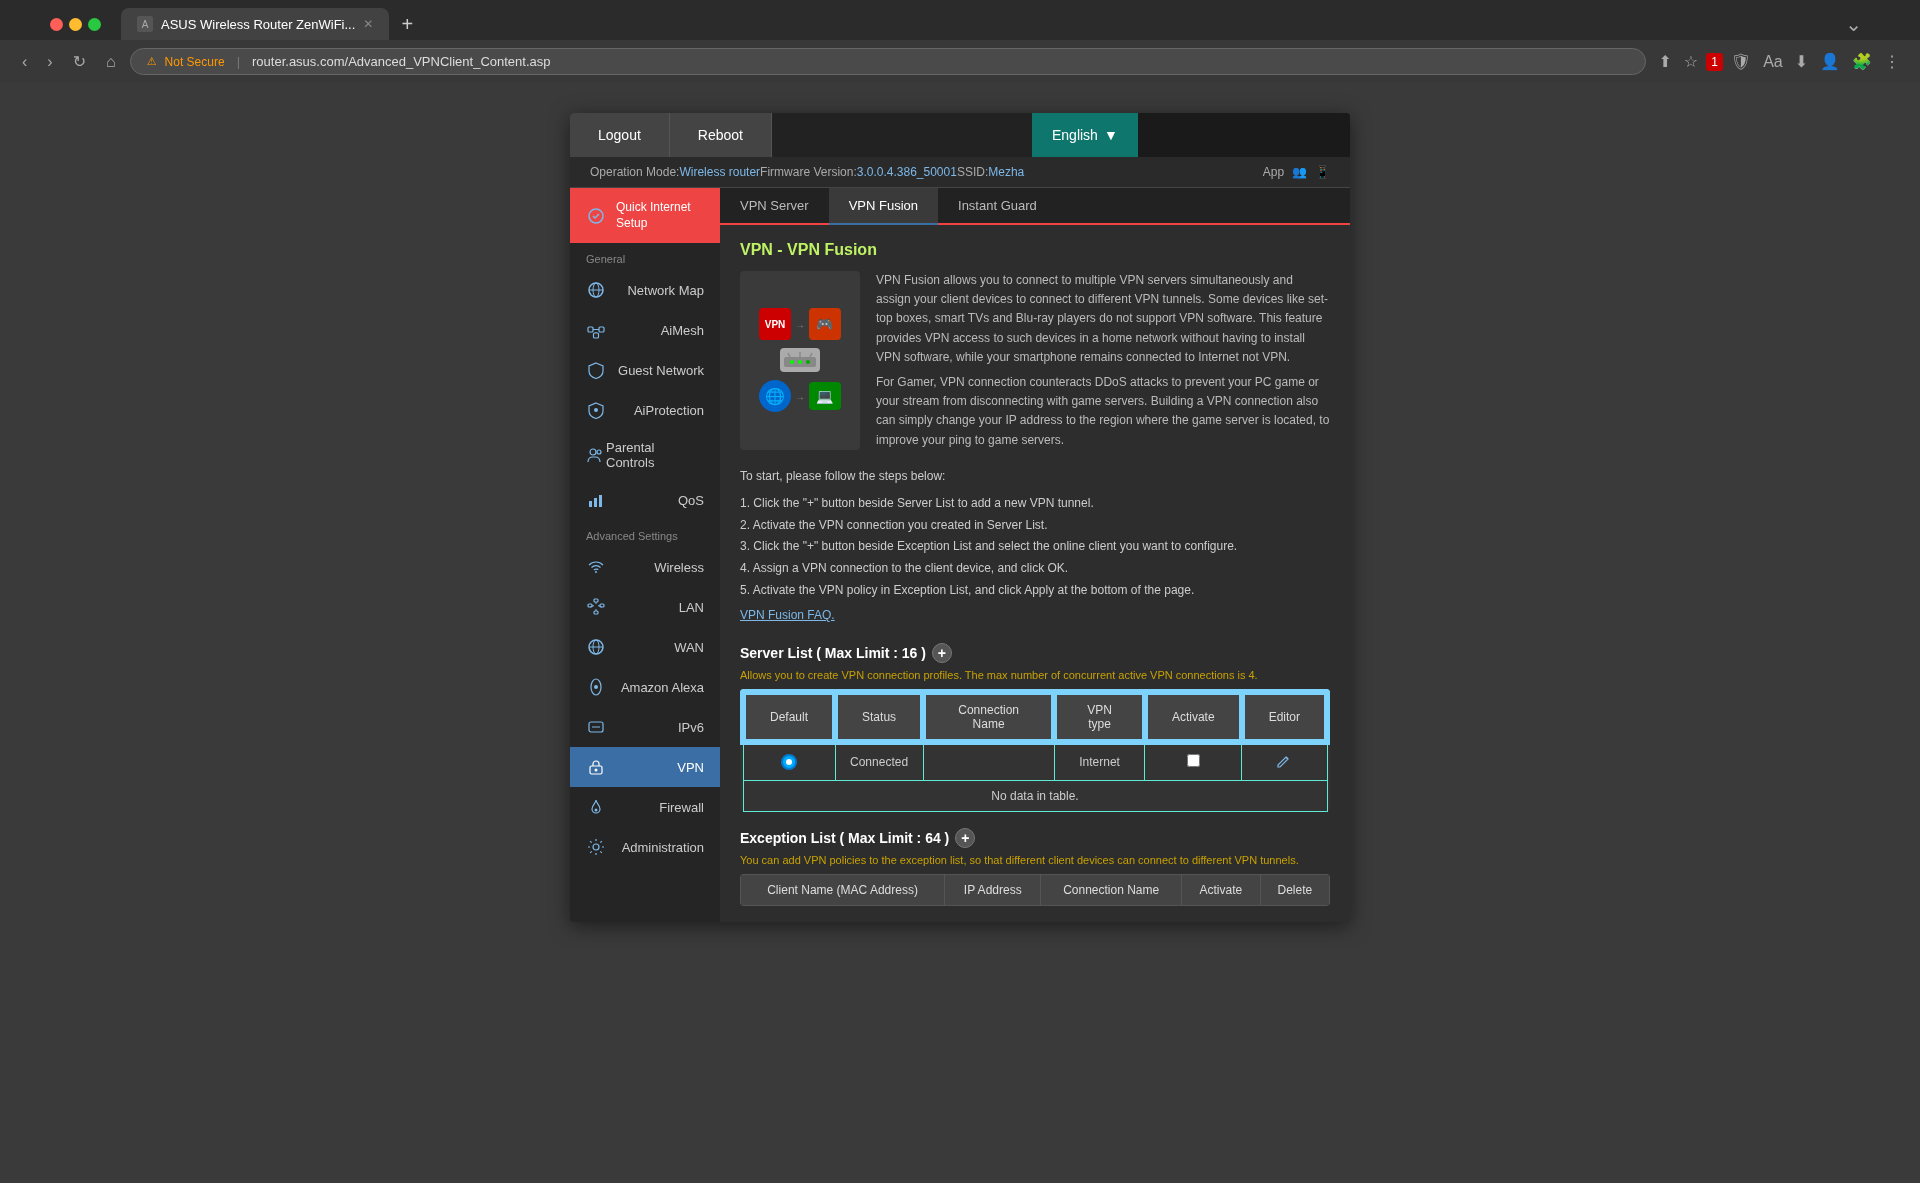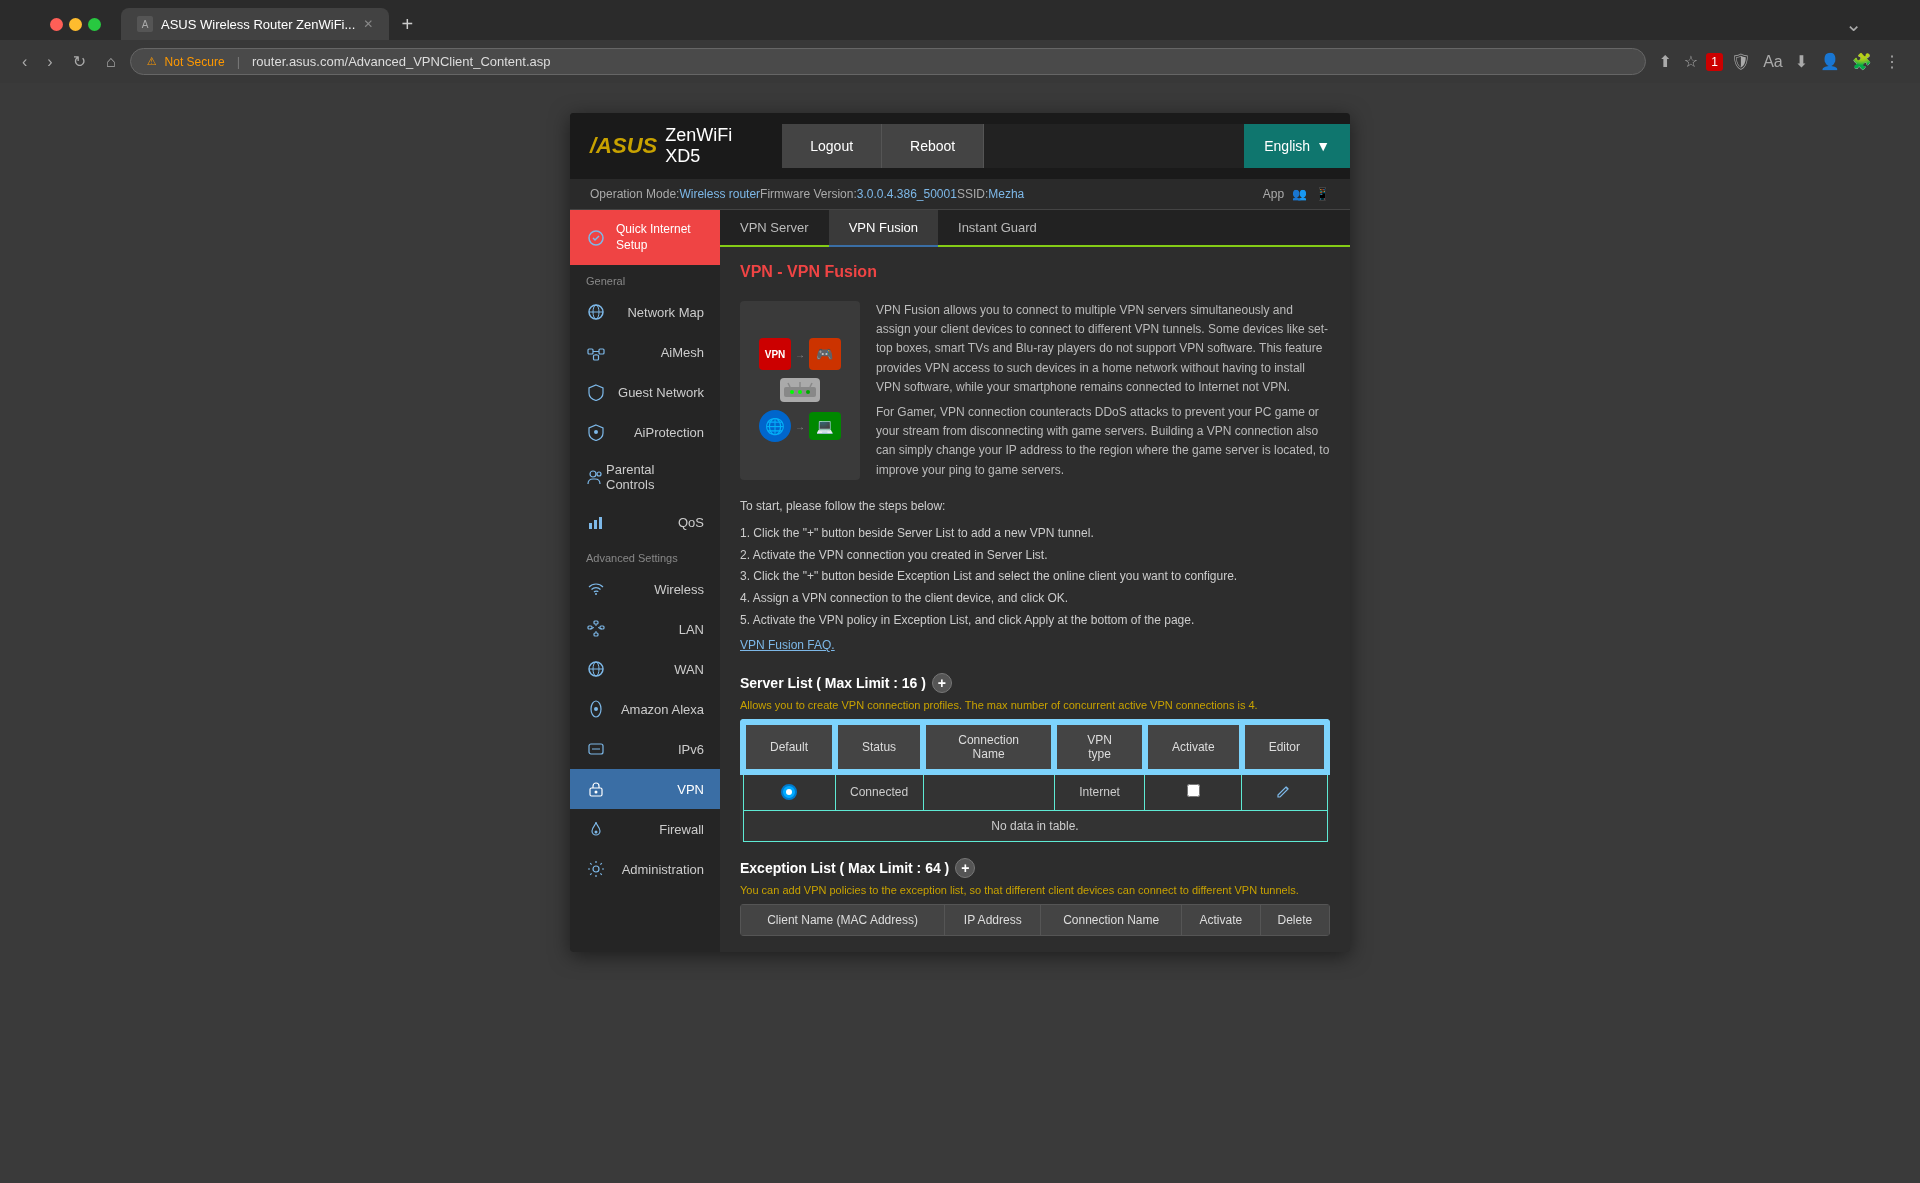--- a/index.html
+++ b/index.html
@@ -240,45 +240,45 @@
     .content-area {
       flex: 1;
       background: #2d2d2d;
       padding: 0;
     }
 
     
     .tabs {
       display: flex;
       background: #222;
-      border-bottom: 2px solid #84cc16;
+      border-bottom: 2px solid #ef4444;
     }
     .tab {
       padding: 10px 20px;
       color: #bbb;
       cursor: pointer;
       font-size: 13px;
       border-bottom: 2px solid transparent;
       margin-bottom: -2px;
     }
     .tab.active {
       color: #fff;
       background: #3a3a3a;
       border-bottom: 2px solid #3a6ea5;
     }
 
     
     .content-body {
       padding: 16px 20px;
     }
     .page-title {
-      color: #ef4444;
+      color: #bef264;
       font-size: 16px;
       font-weight: bold;
-      margin-bottom: 20px;
+      margin-bottom: 12px;
     }
 
     
     .description-section {
       display: flex;
       gap: 16px;
       margin-bottom: 16px;
     }
     .vpn-diagram {
       width: 120px;
@@ -530,24 +530,20 @@
       <span class="toolbar-icon">🧩</span>
       <span class="toolbar-icon">⋮</span>
     </div>
   </div>
 </div>
 
 <div style="display:flex;justify-content:center;padding:10px 0 20px;">
   <div class="router-ui">
 
     <div class="router-header">
-      <div class="router-brand">
-        <span class="asus-logo">/ASUS</span>
-        <span class="model-name">ZenWiFi XD5</span>
-      </div>
       <div class="header-buttons">
         <button class="header-btn">Logout</button>
         <button class="header-btn">Reboot</button>
         <div class="header-spacer" style="width:260px;"></div>
         <div class="language-selector">
           <span>English</span>
           <span>▼</span>
         </div>
       </div>
     </div>

